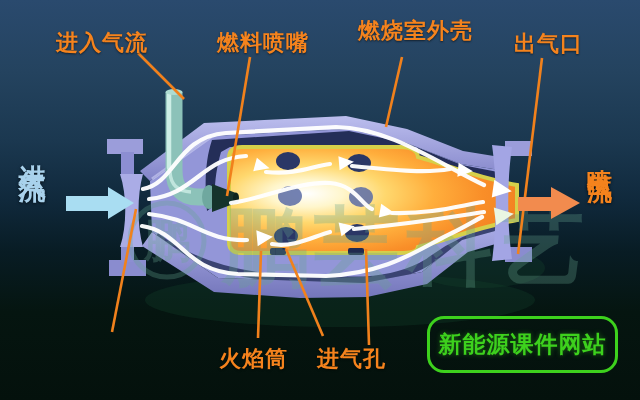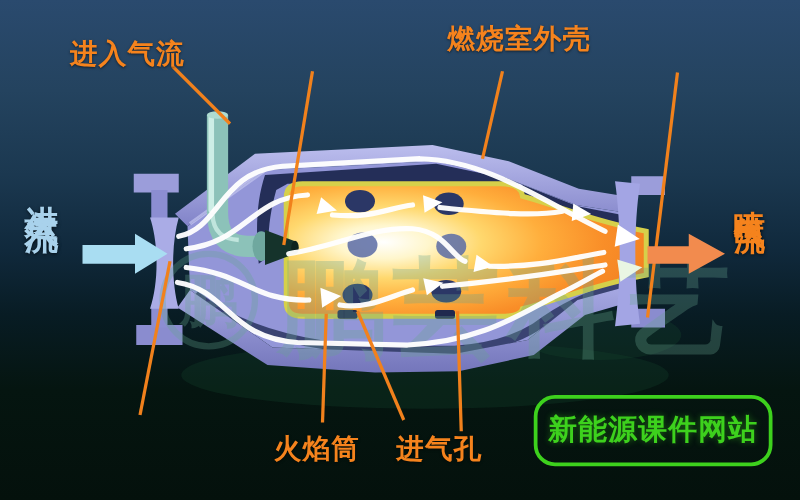--- a/index.html
+++ b/index.html
@@ -164,21 +164,23 @@
     <path d="M323,336 L286,249"></path>
     <path d="M369,345 L366,249"></path>
   </g>
 
   <path d="M66,196 L108,196 L108,187 L134,203 L108,219 L108,211 L66,211 Z" fill="#a9ddf2"></path>
 
   <path d="M518,197 L551,197 L551,187 L580,203 L551,219 L551,211 L518,211 Z" fill="#f28b4e"></path>
 </svg>
 
 <div class="callout" style="left:56px;top:28px">进入气流</div>
+<div class="callout" style="left:217px;top:28px">燃料喷嘴</div>
 <div class="callout" style="left:358px;top:16px">燃烧室外壳</div>
+<div class="callout" style="left:514px;top:29px">出气口</div>
 <div class="callout" style="left:317px;top:344px">进气孔</div>
 <div class="callout" style="left:219px;top:344px">火焰筒</div>
 
 <div class="vtext" id="flow-in">进入气流</div>
 <div class="vtext" id="flow-out">喷出气流</div>
 
 <div id="badge">
   <div class="l1">新能源课件网站</div>
 </div>
 

